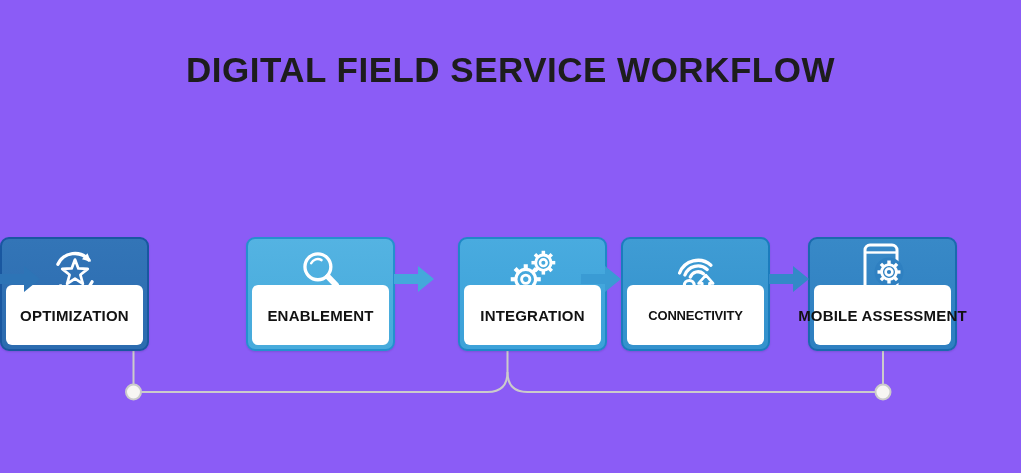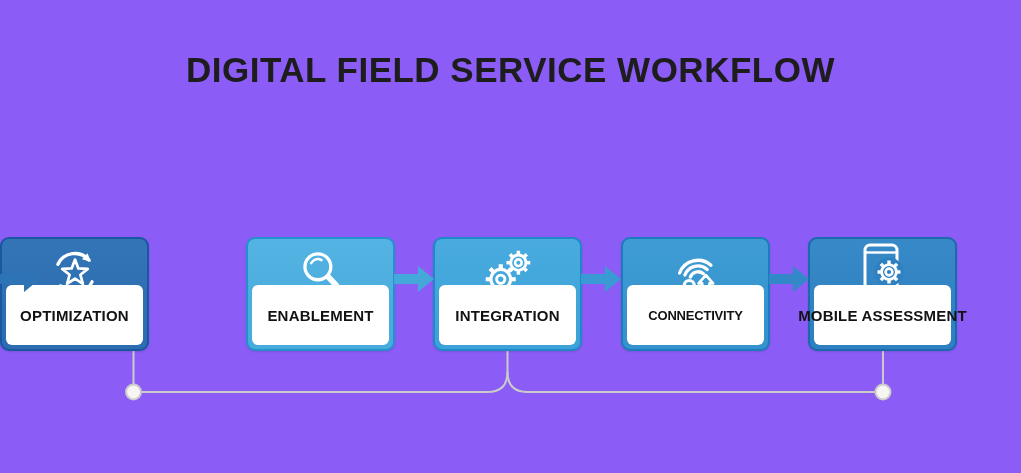--- a/index.html
+++ b/index.html
@@ -27,21 +27,21 @@
   .step{
     position:absolute;top:237px;width:149px;height:114px;
     box-sizing:border-box;
     border:2px solid var(--border,#1f88c7);
     border-radius:9px;
     background:linear-gradient(180deg,var(--fillTop,#55b5e3) 0%,var(--fill,#47abdc) 85%);
     box-shadow:0 1px 2px rgba(0,0,0,.12);
   }
   .step:nth-of-type(1){left:59px;}
   .step:nth-of-type(2){left:246px;}
-  .step:nth-of-type(3){left:433px;}
+  .step:nth-of-type(3){left:458px;}
   .step:nth-of-type(4){left:621px;}
   .step:nth-of-type(5){left:808px;}
   .icon-wrap{
     position:absolute;left:0;right:0;top:0;height:66px;
     display:flex;align-items:center;justify-content:center;
     color:#ffffff;
   }
   .icon-wrap svg{display:block;}
   .icon-stroke{stroke:currentColor;fill:none;}
   .label{

